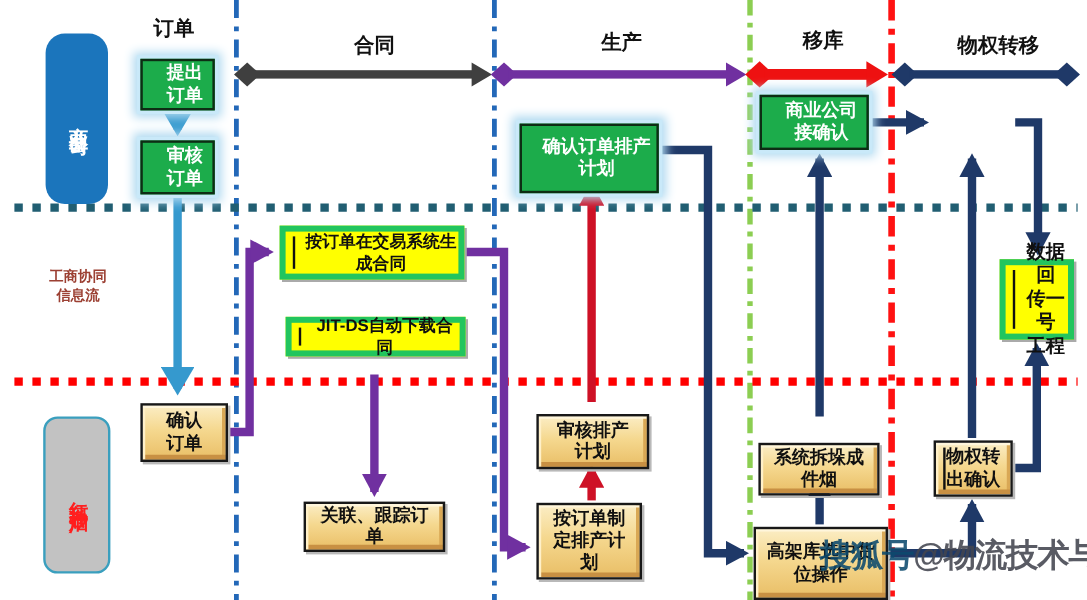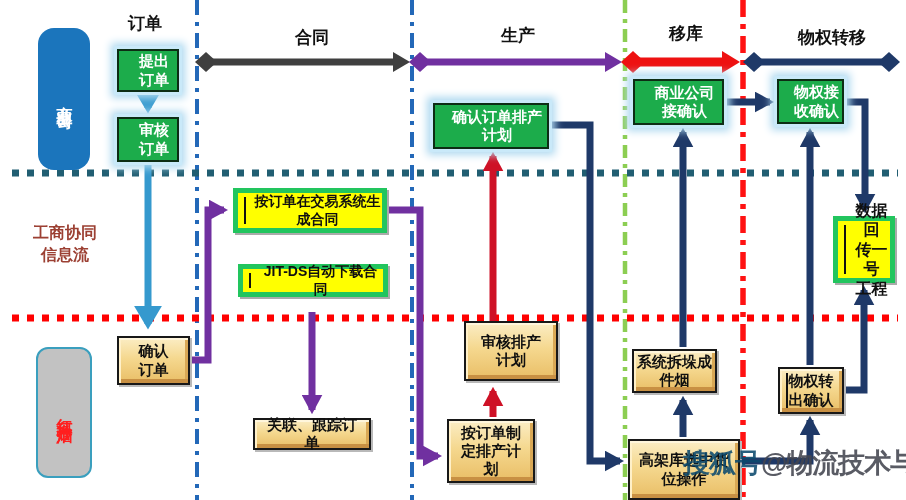--- a/index.html
+++ b/index.html
@@ -42,21 +42,21 @@
   #lane-company{
     left:38px;top:28px;width:52px;height:142px;background:#1B75BC;border-radius:16px;
     color:#fff;font-size:16px;
   }
   #lane-factory{
     left:36px;top:347px;width:56px;height:131px;background:#C2C2C2;
     border:2px solid #3A9FBE;border-radius:12px;color:#FF1F1F;font-size:16px;
   }
   #lane-infoflow{
     position:absolute;left:10px;top:222px;width:110px;text-align:center;z-index:4;
-    color:#9C4033;font-weight:bold;font-size:16px;line-height:1.35;white-space:pre-line;
+    color:#9C4033;font-weight:bold;font-size:12px;line-height:1.35;white-space:pre-line;
   }
   #watermark{
     position:absolute;left:683px;top:445px;z-index:9;font-weight:bold;font-size:27px;
     letter-spacing:-1px;white-space:nowrap;opacity:.88;
   }
   #watermark .wm-prefix{color:#0c4a6e;}
   #watermark .wm-suffix{color:#43454F;}
 </style>
 </head>
 <body>
@@ -144,32 +144,28 @@
   </div>
 
   <div class="box green" style="left:117px;top:49px;width:62px;height:43px;">
     <span class="txt">提出
 订单</span>
   </div>
   <div class="box green" style="left:117px;top:117px;width:62px;height:45px;text-align:center;">
     <span class="txt">审核
 订单</span>
   </div>
-  <div class="box green" style="left:433px;top:103px;width:116px;height:46px;">
+  <div class="box green" style="left:433px;top:103px;width:116px;height:58px;">
     <span class="txt">确认订单排产
 计划</span>
   </div>
   <div class="box green" style="left:633px;top:79px;width:91px;height:46px;">
     <span class="txt">商业公司
 接确认</span>
   </div>
-  <div class="box green" style="left:777px;top:79px;width:67px;height:45px;">
-    <span class="txt">物权接
-收确认</span>
-  </div>
 
   <div class="box yellow" style="left:233px;top:188px;width:154px;height:45px;">
     <i class="accent"></i>
     <span class="txt">按订单在交易系统生
 成合同</span>
   </div>
   <div class="box yellow" style="left:238px;top:264px;width:150px;height:33px;">
     <i class="accent"></i>
     <span class="txt">JIT-DS自动下载合
 同</span>
@@ -178,34 +174,34 @@
     <i class="accent"></i>
     <span class="txt">数据回
 传一号
 工程</span>
   </div>
 
   <div class="box tan" style="left:117px;top:336px;width:73px;height:49px;">
     <span class="txt">确认
 订单</span>
   </div>
-  <div class="box tan" style="left:253px;top:418px;width:118px;height:32px;">
+  <div class="box tan" style="left:253px;top:418px;width:118px;height:42px;">
     <span class="txt">关联、跟踪订
 单</span>
   </div>
-  <div class="box tan" style="left:447px;top:321px;width:94px;height:60px;margin-left:17px;">
+  <div class="box tan" style="left:447px;top:345px;width:94px;height:46px;">
     <span class="txt">审核排产
 计划</span>
   </div>
   <div class="box tan" style="left:447px;top:419px;width:88px;height:64px;">
     <span class="txt">按订单制
 定排产计
 划</span>
   </div>
-  <div class="box tan" style="left:632px;top:349px;width:85px;height:44px;">
+  <div class="box tan" style="left:632px;top:369px;width:101px;height:44px;">
     <span class="txt">系统拆垛成
 件烟</span>
   </div>
   <div class="box tan" style="left:628px;top:439px;width:112px;height:61px;">
     <span class="txt">高架库选中货
 位操作</span>
   </div>
   <div class="box tan" style="left:778px;top:367px;width:66px;height:47px;">
     <i class="accent"></i>
     <span class="txt">物权转

